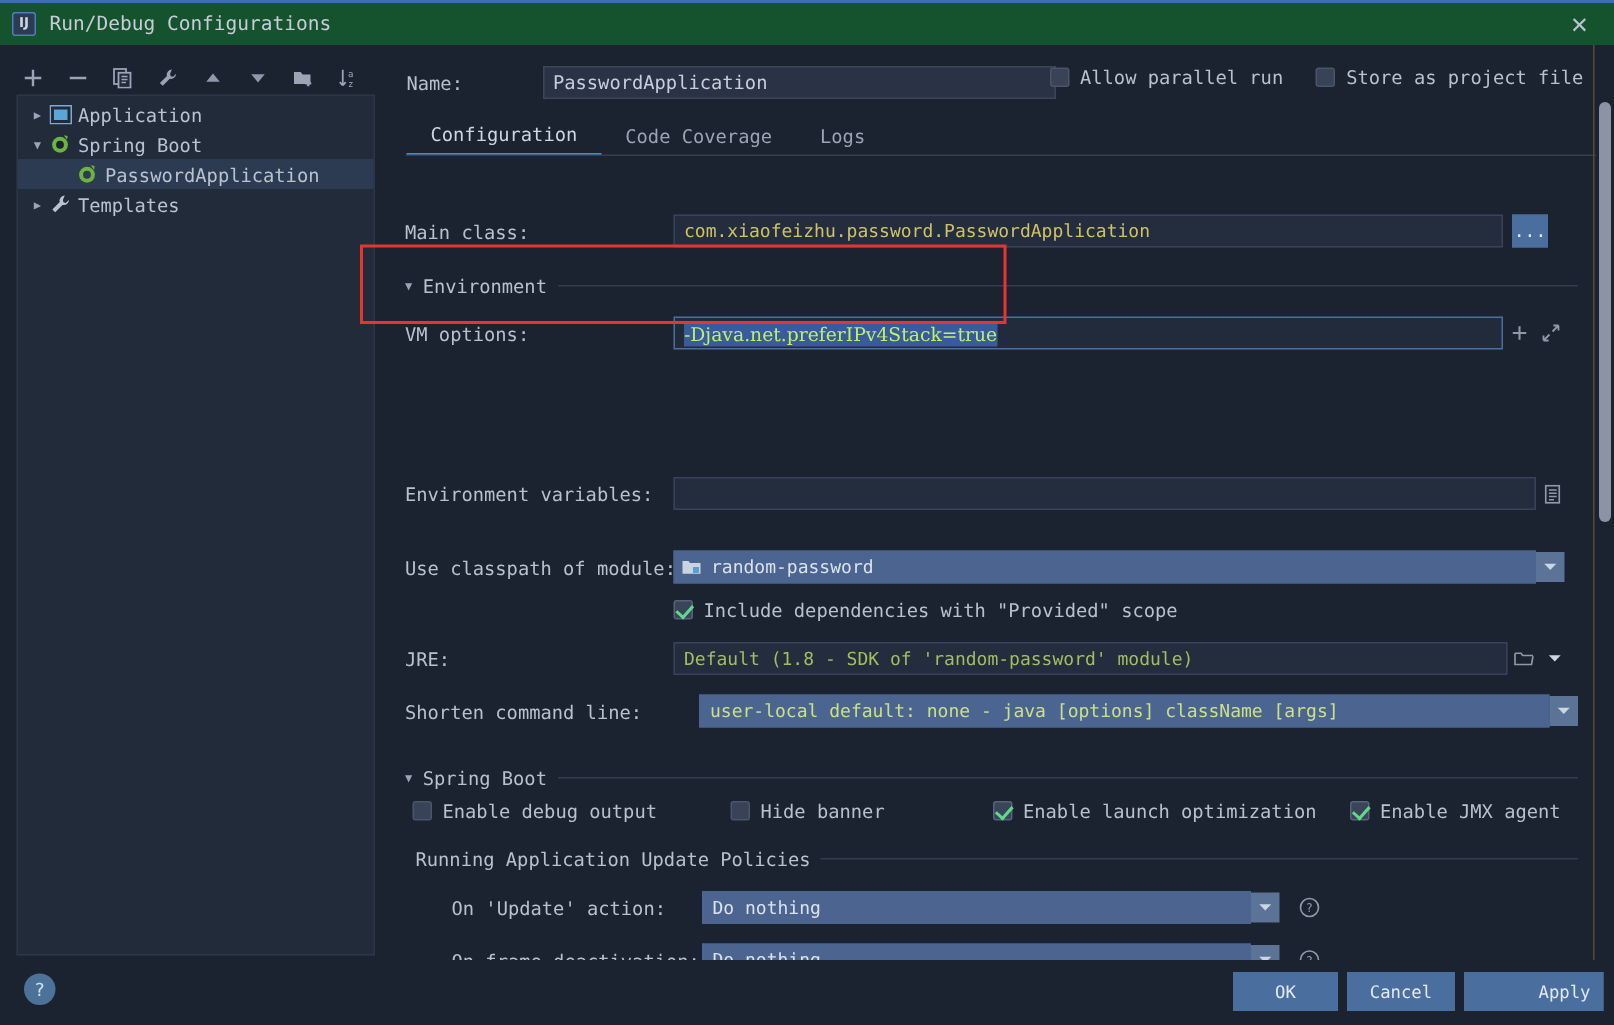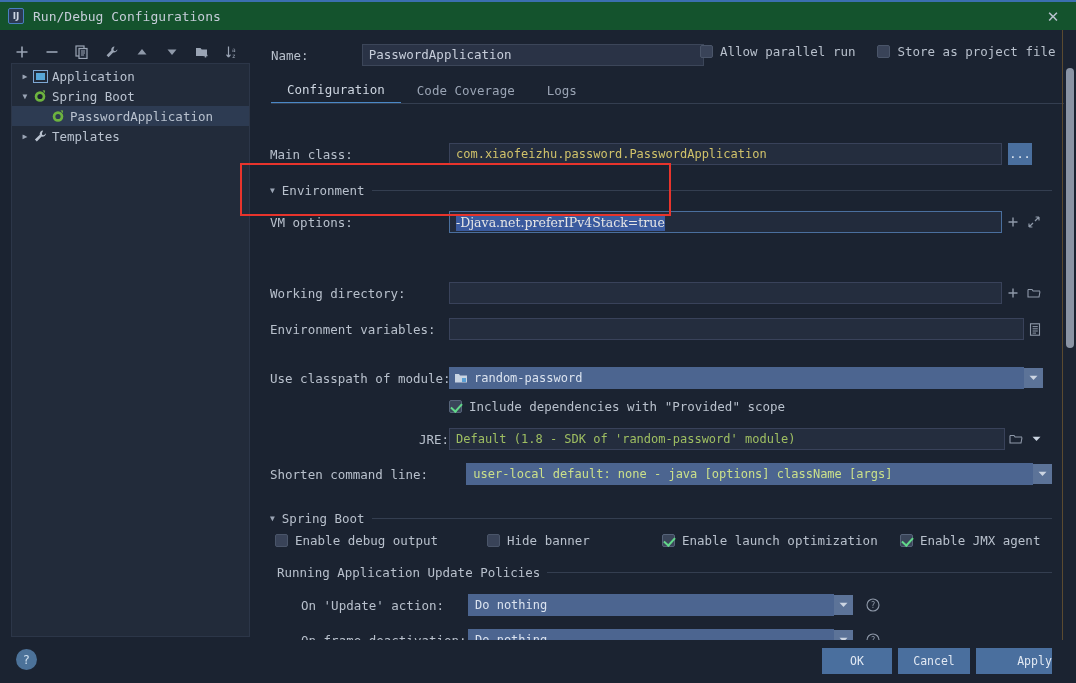--- a/index.html
+++ b/index.html
@@ -174,21 +174,21 @@
   
   .sect {
     position: absolute; display: flex; align-items: center; gap: 7px;
     font-size: 12.5px; color: #b8c0cc;
     font-family: "DejaVu Sans Mono", monospace;
   }
   .sect .tri { font-size: 8px; color: #9aa4b4; cursor: pointer; }
   .sect .rule { height: 1px; background: #343e50; }
 
   .sel-text {
-    background: #3a5a9e; color: #e5e5e5;
+    background: #3a5a9e; color: #bef264;
     font-family: "DejaVu Serif", serif; font-size: 12.5px;
     padding: 1px 0px; letter-spacing: 0px;
   }
 
   
   .scroll-track {
     position: absolute; right: 0; top: 30px; width: 12px; height: 610px;
     background: #1b2331;
   }
   .scroll-thumb {
@@ -214,21 +214,21 @@
   }
   .dlg-btn {
     position: absolute; top: 8px; height: 26px; min-width: 68px;
     background: #4a6f9e; color: #e2e9f3; border: 1px solid #4a6f9e;
     display: flex; align-items: center; justify-content: center;
     font-size: 11.5px; cursor: pointer;
     font-family: "DejaVu Sans Mono", monospace;
   }
   #btn-ok { left: 822px; width: 70px; }
   #btn-cancel { left: 898px; width: 72px; }
-  #btn-apply { left: 976px; width: 76px; padding-left: 41px; }
+  #btn-apply { left: 976px; width: 93px; padding-left: 41px; }
 
   
   .annot {
     position: absolute; left: 240px; top: 163px; width: 431px; height: 53px;
     border: 2px solid #e8342c; pointer-events: none;
   }
 </style>
 </head>
 <body>
 
@@ -400,38 +400,20 @@
           </div>
           <div class="fbtn">
             <svg width="12" height="12" viewBox="0 0 12 12">
                 <path d="M11 1L7 5M11 1H7.6M11 1v3.4M1 11l4-4M1 11h3.4M1 11V7.6" stroke="#8f99a9" stroke-width="1.2" fill="none"></path>
               </svg>
           </div>
         </div>
       </div>
 
 
-      <div class="row" style="left:0; top:172px; width:793px;">
-        <span class="lbl">Working directory:</span>
-        <div class="field" style="width:553px;">
-          <span></span>
-        </div>
-        <div class="fbtns">
-          <div class="fbtn">
-            <svg width="12" height="12" viewBox="0 0 12 12">
-                <path d="M6 1.5v9M1.5 6h9" stroke="#8f99a9" stroke-width="1.4"></path>
-              </svg>
-          </div>
-          <div class="fbtn">
-            <svg width="14" height="12" viewBox="0 0 14 12">
-                <path d="M1 2.5h4l1.1 1.5H13M1 2.5V10h11l1-5.5" fill="none" stroke="#8f99a9" stroke-width="1.1"></path>
-              </svg>
-          </div>
-        </div>
-      </div>
 
       <div class="row" style="left:0; top:208px; width:793px;">
         <span class="lbl">Environment variables:</span>
         <div class="field" style="width:575px;">
           <span></span>
         </div>
         <div class="fbtns">
           <div class="fbtn">
             <svg width="12" height="13" viewBox="0 0 12 13">
                 <rect x="1.5" y="0.8" width="9" height="11.4" fill="none" stroke="#8f99a9" stroke-width="1.1"></rect>
@@ -460,21 +442,21 @@
       </div>
 
       <div class="row" style="left:0; top:289px; width:793px;">
         <span class="lbl" style="width:190px;"></span>
         <span class="chk">
           <span class="box on"></span>
           <span>Include dependencies with "Provided" scope</span>
         </span>
       </div>
 
-      <div class="row" style="left:0; top:318px; width:793px;text-align:right;">
+      <div class="row" style="left:0; top:318px; width:793px;">
         <span class="lbl">JRE:</span>
         <div class="field" style="width:556px;">
           <span class="field-val-green">Default (1.8 - SDK of 'random-password' module)</span>
         </div>
         <div class="fbtn" style="width:22px;">
           <svg width="14" height="12" viewBox="0 0 14 12">
               <path d="M1 2.5h4l1.1 1.5H13M1 2.5V10h11l1-5.5" fill="none" stroke="#8f99a9" stroke-width="1.1"></path>
             </svg>
         </div>
         <div class="dd-arrow plain">

